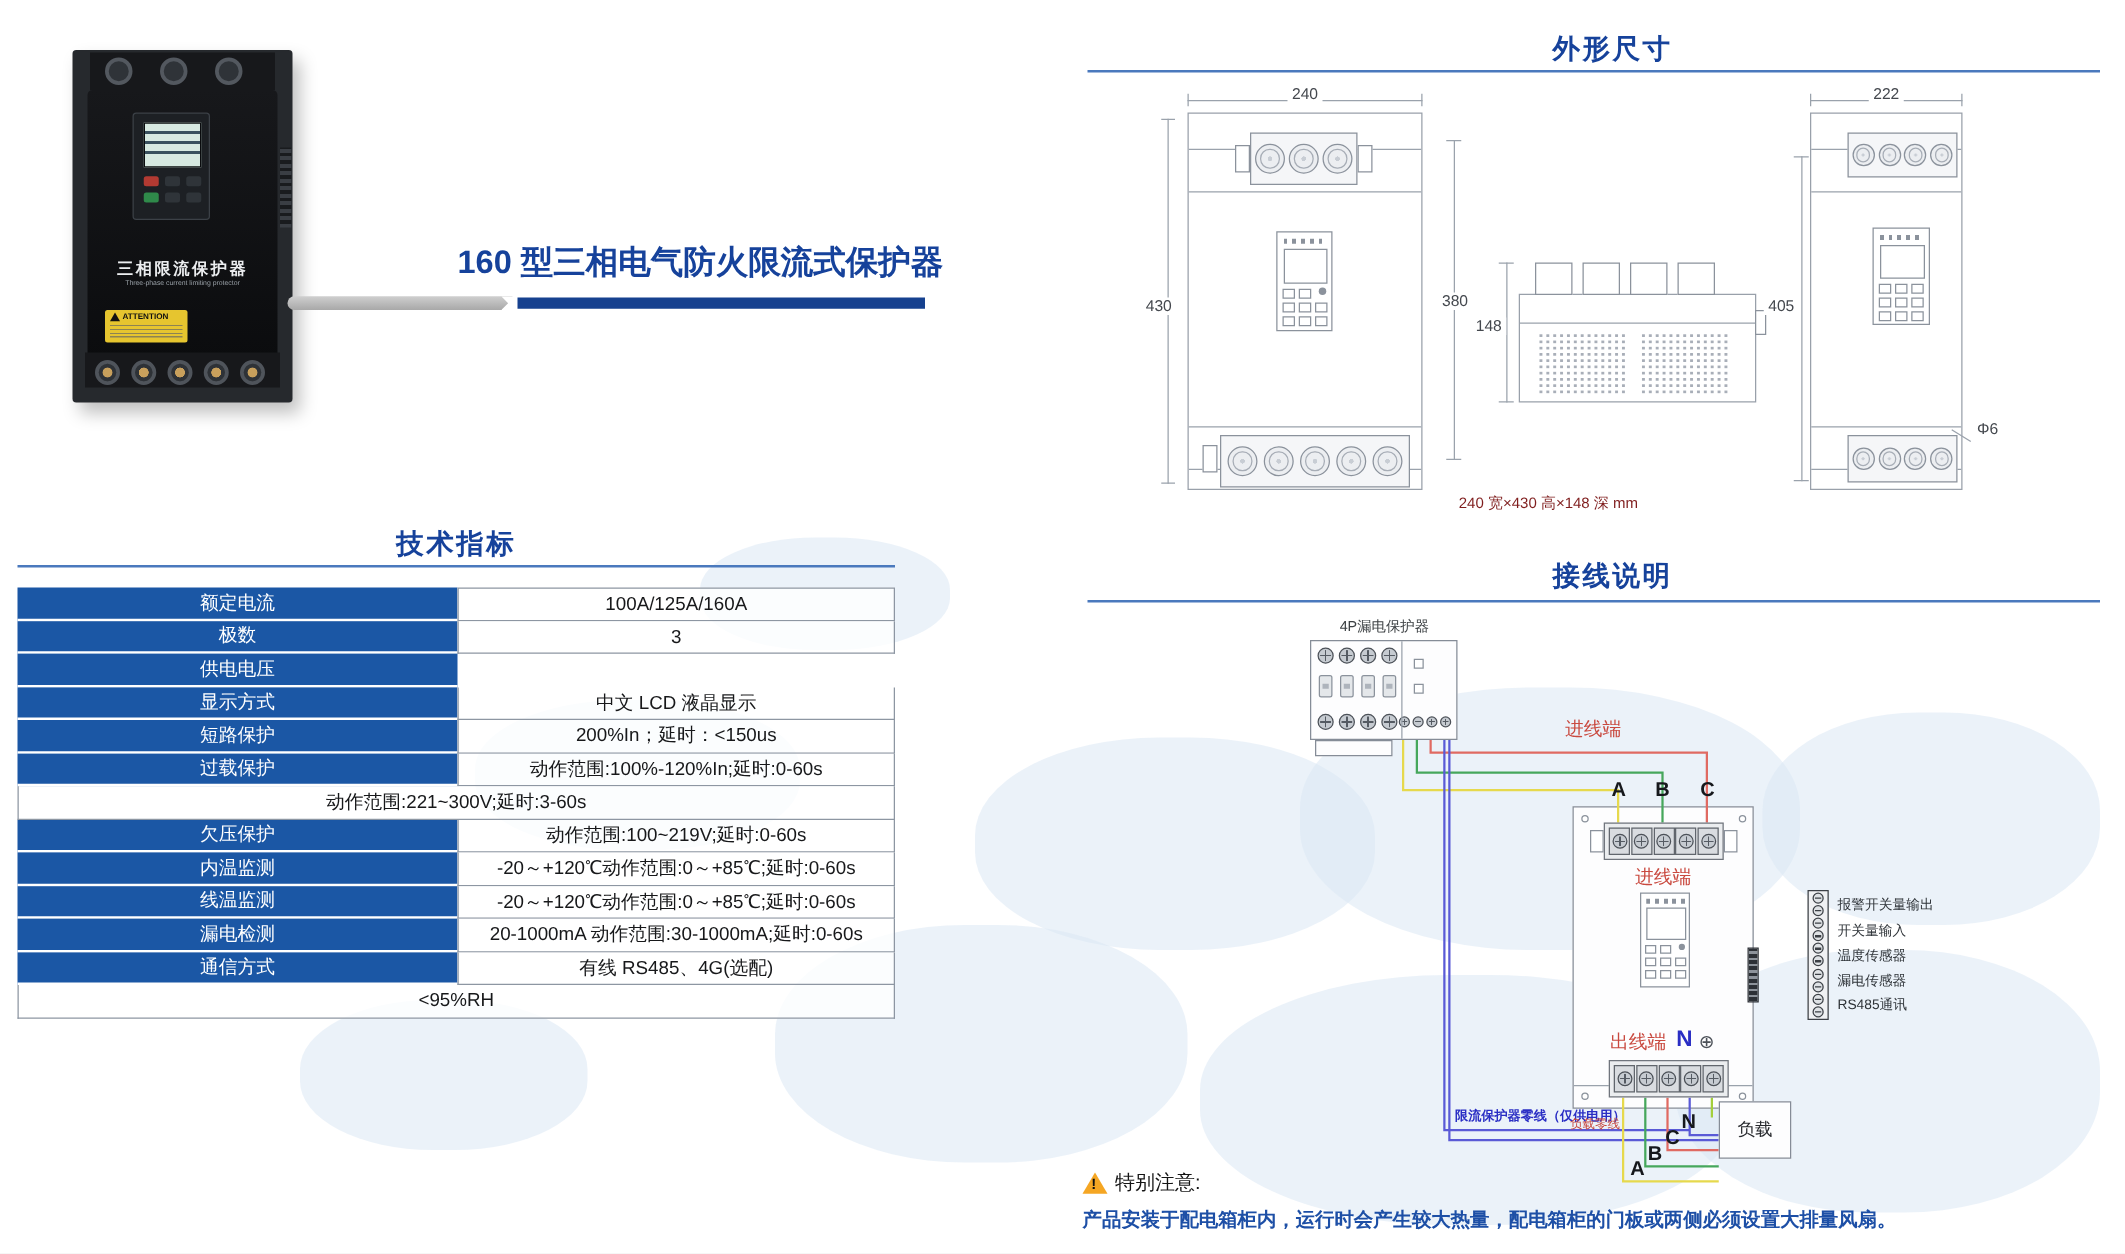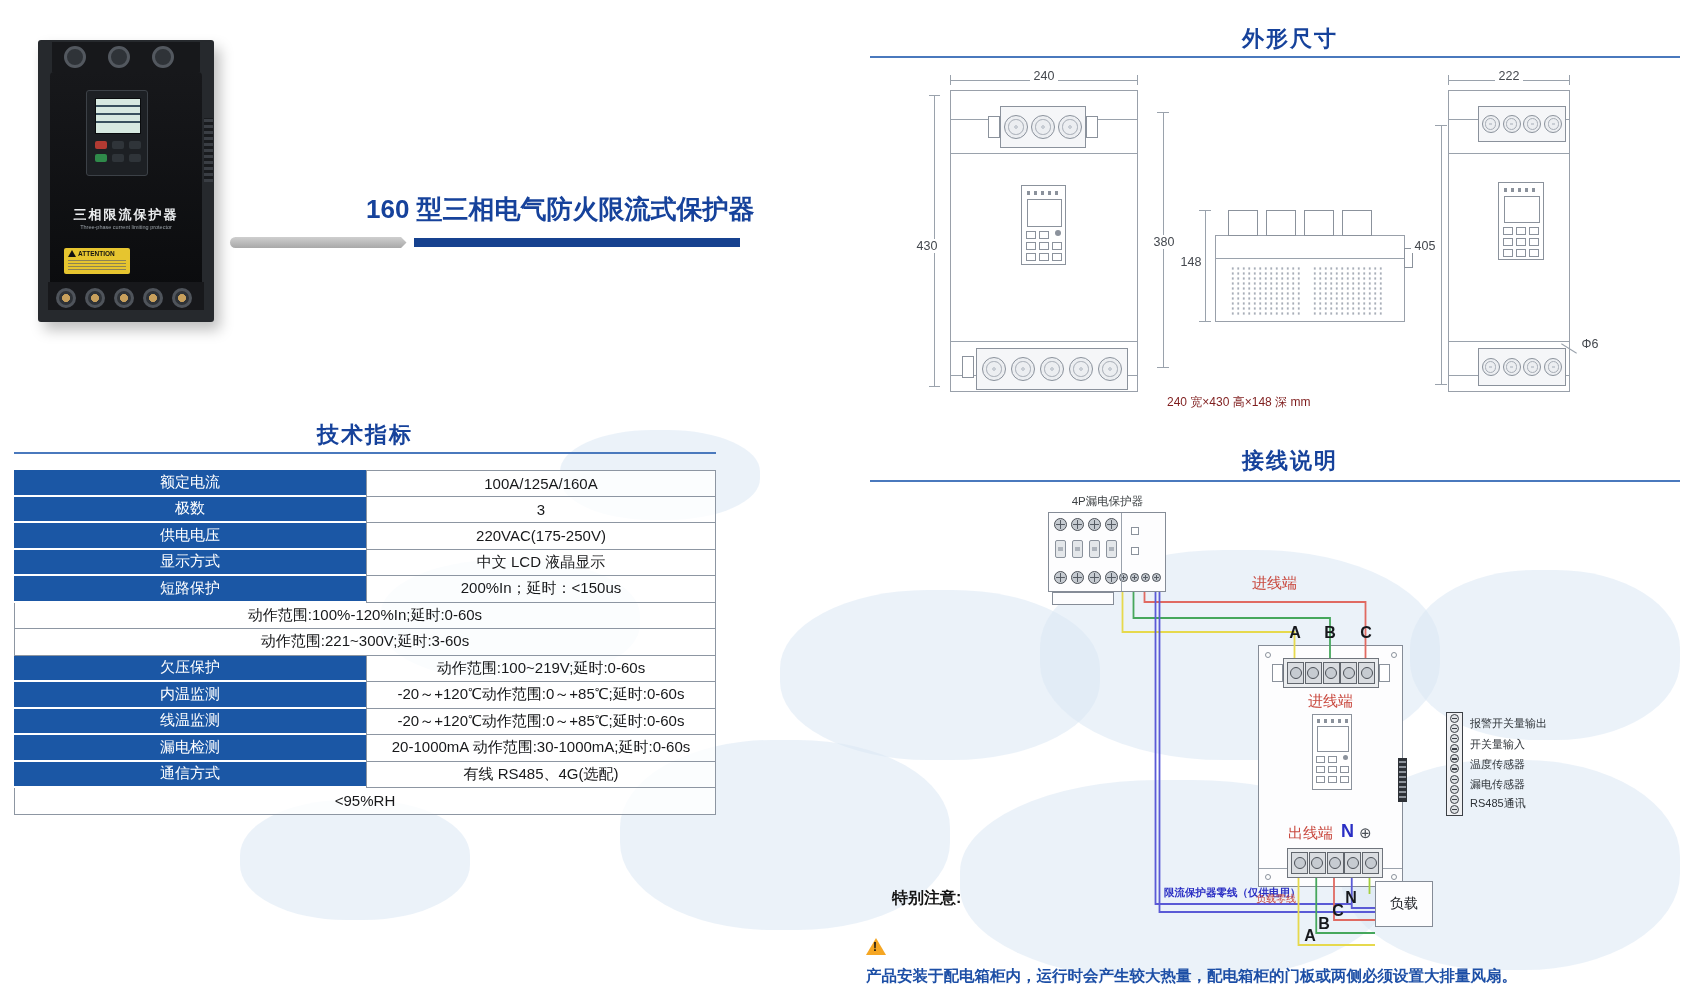--- a/index.html
+++ b/index.html
@@ -65,21 +65,21 @@
   .pin-label{position:absolute;font-size:11px;color:#2e3338;white-space:nowrap;z-index:4}
   .ribbon{position:absolute;width:9px;border:1px solid #2c3036;box-sizing:border-box;z-index:4;
           background:repeating-linear-gradient(0deg,#2c3036 0 3px,#8d939b 3px 5px)}
   .red-label{position:absolute;color:#c9493f;font-weight:normal;z-index:5;white-space:nowrap}
   .phase-letter{position:absolute;font-weight:bold;font-size:16px;color:#16181c;z-index:5;width:16px;text-align:center}
   .wire-svg{position:absolute;left:850px;top:440px;width:850px;height:563px;z-index:3;pointer-events:none}
   .warn-tri{position:absolute;width:0;height:0;border-left:10px solid transparent;border-right:10px solid transparent;
             border-bottom:17px solid #f5a623;z-index:4}
   .warn-tri::after{content:"!";position:absolute;left:-3px;top:2px;font-size:12px;font-weight:bold;color:#111}
   
-  .photo{position:absolute;left:24px;top:26px;width:200px;height:312px;z-index:2}
+  .photo{position:absolute;left:44px;top:26px;width:200px;height:312px;z-index:2}
   .ph{position:absolute;box-sizing:border-box}
 </style>
 </head>
 <body>
 
 <div class="page">
 
   <div class="blob" style="left:380px;top:560px;width:260px;height:120px"></div>
   <div class="blob" style="left:780px;top:590px;width:320px;height:170px"></div>
   <div class="blob" style="left:1040px;top:550px;width:400px;height:210px"></div>
@@ -134,31 +134,31 @@
     <div class="spec-row">
         <div class="spec-label">额定电流</div>
         <div class="spec-value">100A/125A/160A</div>
       </div>
     <div class="spec-row">
         <div class="spec-label">极数</div>
         <div class="spec-value">3</div>
       </div>
     <div class="spec-row">
         <div class="spec-label">供电电压</div>
-        <div class="spec-value">220VAC(175-250V)</div>
       </div>
     <div class="spec-row">
         <div class="spec-label">显示方式</div>
         <div class="spec-value">中文 LCD 液晶显示</div>
       </div>
     <div class="spec-row">
         <div class="spec-label">短路保护</div>
         <div class="spec-value">200%In；延时：&lt;150us</div>
       </div>
     <div class="spec-row">
+        <div class="spec-label">过载保护</div>
         <div class="spec-value">动作范围:100%-120%In;延时:0-60s</div>
       </div>
     <div class="spec-row">
         <div class="spec-value">动作范围:221~300V;延时:3-60s</div>
       </div>
     <div class="spec-row">
         <div class="spec-label">欠压保护</div>
         <div class="spec-value">动作范围:100~219V;延时:0-60s</div>
       </div>
     <div class="spec-row">
@@ -430,16 +430,16 @@
 
   <div class="abs" style="left:1164px;top:886px;font-size:10.5px;font-weight:bold;color:#2a2ec4;z-index:5">限流保护器零线（仅供电用）</div>
   <div class="red-label" style="left:1256px;top:892px;font-size:10px">负载零线</div>
   <div class="phase-letter" style="left:1343px;top:889px">N</div>
   <div class="phase-letter" style="left:1330px;top:902px">C</div>
   <div class="phase-letter" style="left:1316px;top:915px">B</div>
   <div class="phase-letter" style="left:1302px;top:927px">A</div>
   <div class="wbox" style="left:1375px;top:881px;width:58px;height:46px;display:flex;align-items:center;justify-content:center;font-size:14px;color:#26282c;z-index:4">负载</div>
 
   <span class="warn-tri" style="left:866px;top:938px"></span>
-  <div class="abs" style="left:892px;top:888px;font-size:16px;font-weight:bold;color:#141414;z-index:4">特别注意:</div>
+  <div class="abs" style="left:892px;top:936px;font-size:16px;font-weight:normal;color:#141414;z-index:4">特别注意:</div>
   <div class="abs" style="left:866px;top:966px;font-size:15.5px;font-weight:bold;color:#1d4fa6;z-index:4;white-space:nowrap">产品安装于配电箱柜内，运行时会产生较大热量，配电箱柜的门板或两侧必须设置大排量风扇。</div>
 
 </div>
 
 </body></html>

